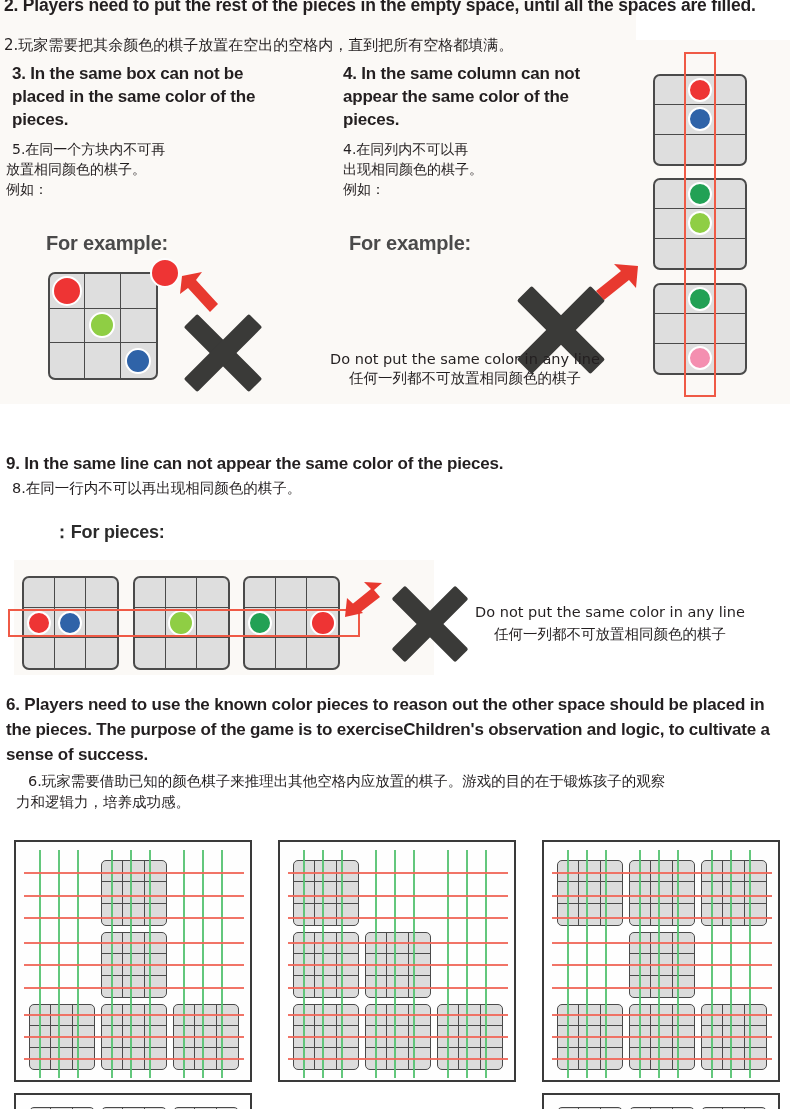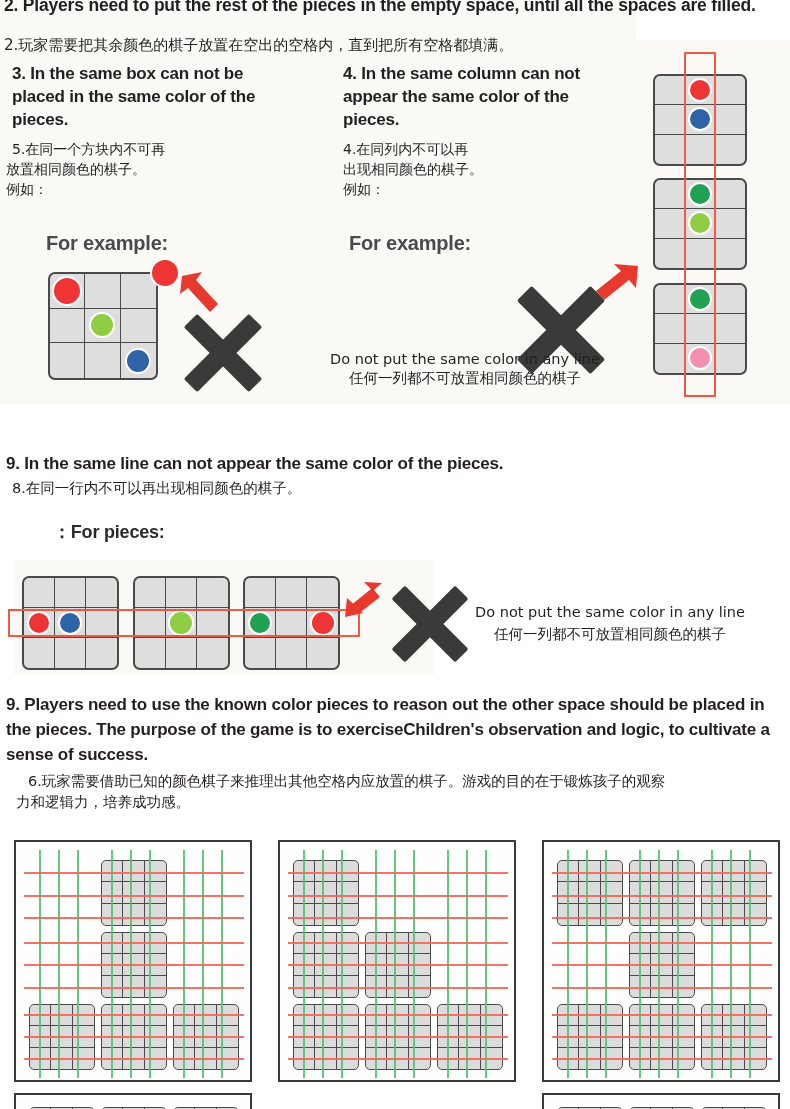--- a/index.html
+++ b/index.html
@@ -297,21 +297,21 @@
   </svg>
 
   <div class="xmark" style="left:388px;top:588px;width:84px;height:72px;">
     <i class="a" style="width:90px;height:19px;"></i>
     <i class="b" style="width:90px;height:19px;"></i>
   </div>
 
   <div class="abs zh" style="left:440px;top:604px;width:340px;text-align:center;font-size:14.5px;">Do not put the same color in any line</div>
   <div class="abs zh" style="left:440px;top:625px;width:340px;text-align:center;font-size:14.5px;">任何一列都不可放置相同颜色的棋子</div>
 
-  <div class="abs en" style="left:6px;top:692px;width:778px;font-size:17px;line-height:25px;">9. Players need to use the known color pieces to reason out the other space should be placed in the pieces. The purpose of the game is to exerciseChildren's observation and logic, to cultivate a sense of success.</div>
+  <div class="abs en" style="left:6px;top:692px;width:778px;font-size:17px;line-height:25px;">6. Players need to use the known color pieces to reason out the other space should be placed in the pieces. The purpose of the game is to exerciseChildren's observation and logic, to cultivate a sense of success.</div>
   <div class="abs zh" style="left:28px;top:771px;font-size:14.5px;line-height:21px;">6.玩家需要借助已知的颜色棋子来推理出其他空格内应放置的棋子。游戏的目的在于锻炼孩子的观察</div>
   <div class="abs zh" style="left:16px;top:792px;font-size:14.5px;line-height:21px;">力和逻辑力，培养成功感。</div>
 
   <div class="panel" style="left:14px;top:840px;width:238px;height:242px;">
 
     <div class="vline" style="left:23px;top:8px;height:228px;"></div>
     <div class="vline" style="left:42px;top:8px;height:228px;"></div>
     <div class="vline" style="left:61px;top:8px;height:228px;"></div>
     <div class="vline" style="left:95px;top:8px;height:228px;"></div>
     <div class="vline" style="left:114px;top:8px;height:228px;"></div>

